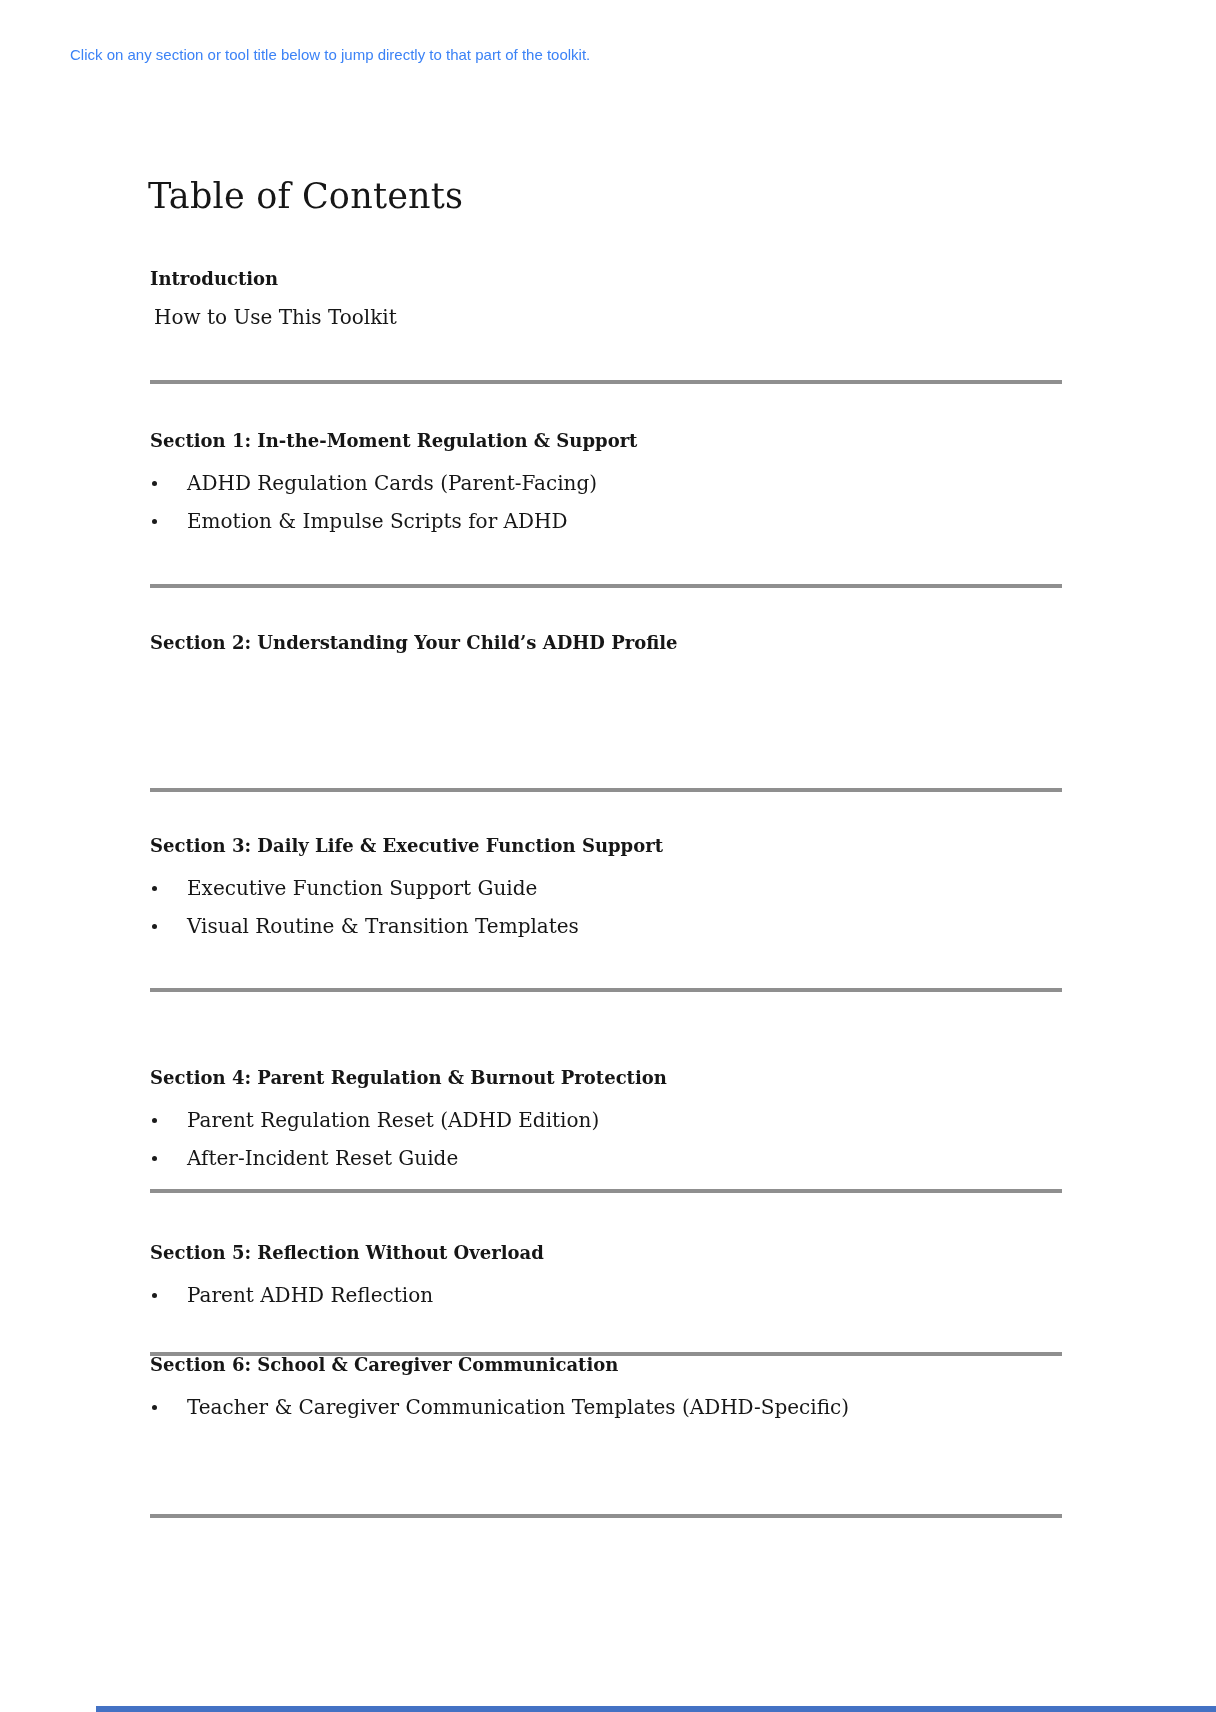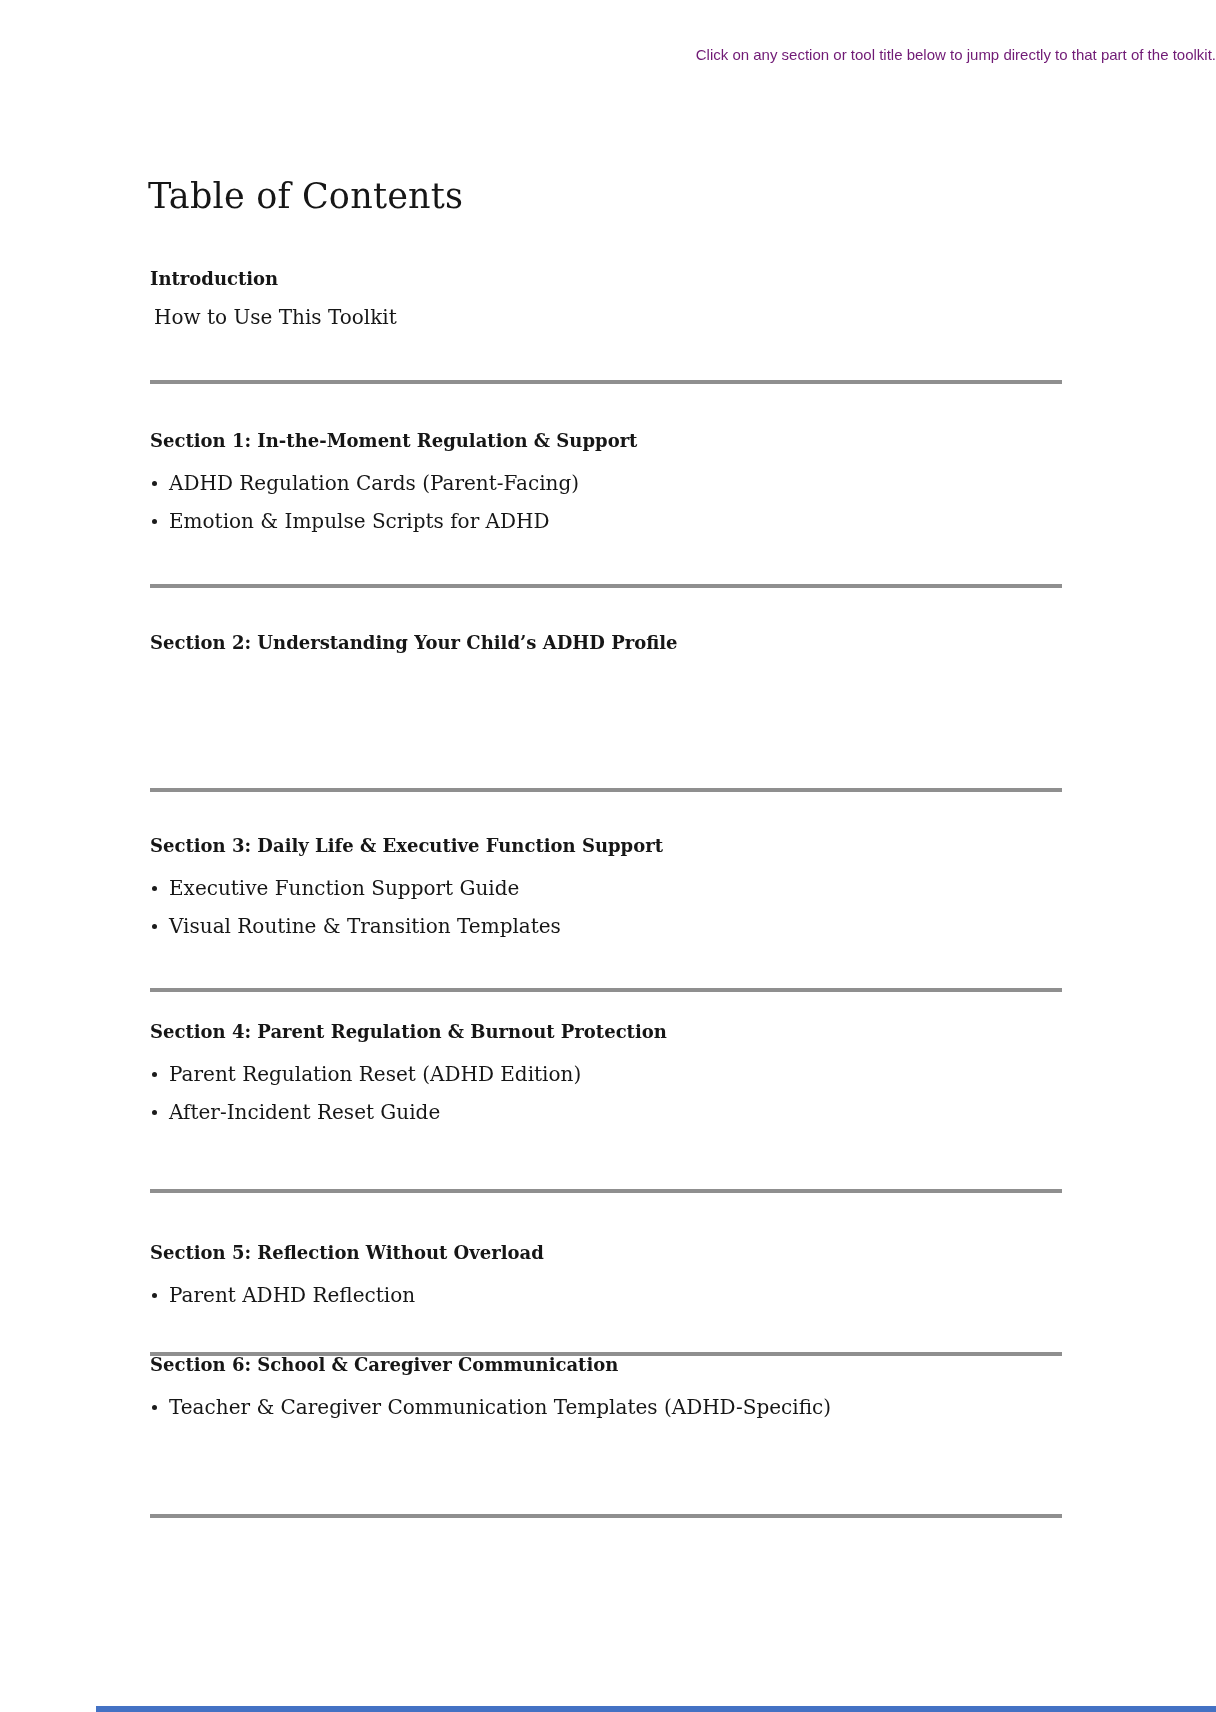--- a/index.html
+++ b/index.html
@@ -1,34 +1,34 @@
 <!DOCTYPE html>
 <html><head>
 <meta charset="utf-8">
 <style>
   html,body{margin:0;padding:0;}
   body{
     width:1216px;height:1712px;position:relative;background:#ffffff;
     font-family:"DejaVu Serif", serif;color:#161616;overflow:hidden;
   }
   .note{
-    position:absolute;top:46px;left:70px;right:0;text-align:right;
-    font-family:"Liberation Sans", sans-serif;font-size:15px;color:#701a75;
+    position:absolute;top:46px;left:70px;right:0;text-align:left;
+    font-family:"Liberation Sans", sans-serif;font-size:15px;color:#3b82f6;
   }
   .title{
     position:absolute;top:176px;left:148px;margin:0;
     font-size:35px;line-height:40px;font-weight:400;letter-spacing:.2px;
   }
   .block{position:absolute;left:150px;width:912px;}
   .sec-head{margin:0;font-size:18px;line-height:24px;font-weight:700;}
   .intro-item{font-size:20px;line-height:26px;margin:13px 0 0 4px;}
   .items{list-style:none;margin:17px 0 0 0;padding:0 0 0 2px;}
   .item{
     font-size:20px;line-height:26px;margin-bottom:12px;
-    display:flex;align-items:center;gap:12px;
+    display:flex;align-items:center;gap:30px;
   }
   .dot{width:5px;height:5px;border-radius:50%;background:#1b1b1b;flex:0 0 auto;}
   .divider{position:absolute;left:150px;width:912px;height:4px;background:#8f8f8f;}
   .bottom-accent{position:absolute;left:96px;right:0;bottom:0;height:6px;background:#4472c4;}
 </style>
 </head>
 <body>
 
 <div class="note">Click on any section or tool title below to jump directly to that part of the toolkit.</div>
 
@@ -72,21 +72,21 @@
     </li>
     <li class="item">
       <span class="dot"></span>
       <span>Visual Routine &amp; Transition Templates</span>
     </li>
   </ul>
 </section>
 
 <div class="divider" style="top:988px"></div>
 
-<section class="block" style="top:1020px">
+<section class="block" style="top:1066px">
   <h2 class="sec-head">Section 4: Parent Regulation &amp; Burnout Protection</h2>
   <ul class="items">
     <li class="item">
       <span class="dot"></span>
       <span>Parent Regulation Reset (ADHD Edition)</span>
     </li>
     <li class="item">
       <span class="dot"></span>
       <span>After-Incident Reset Guide</span>
     </li>

